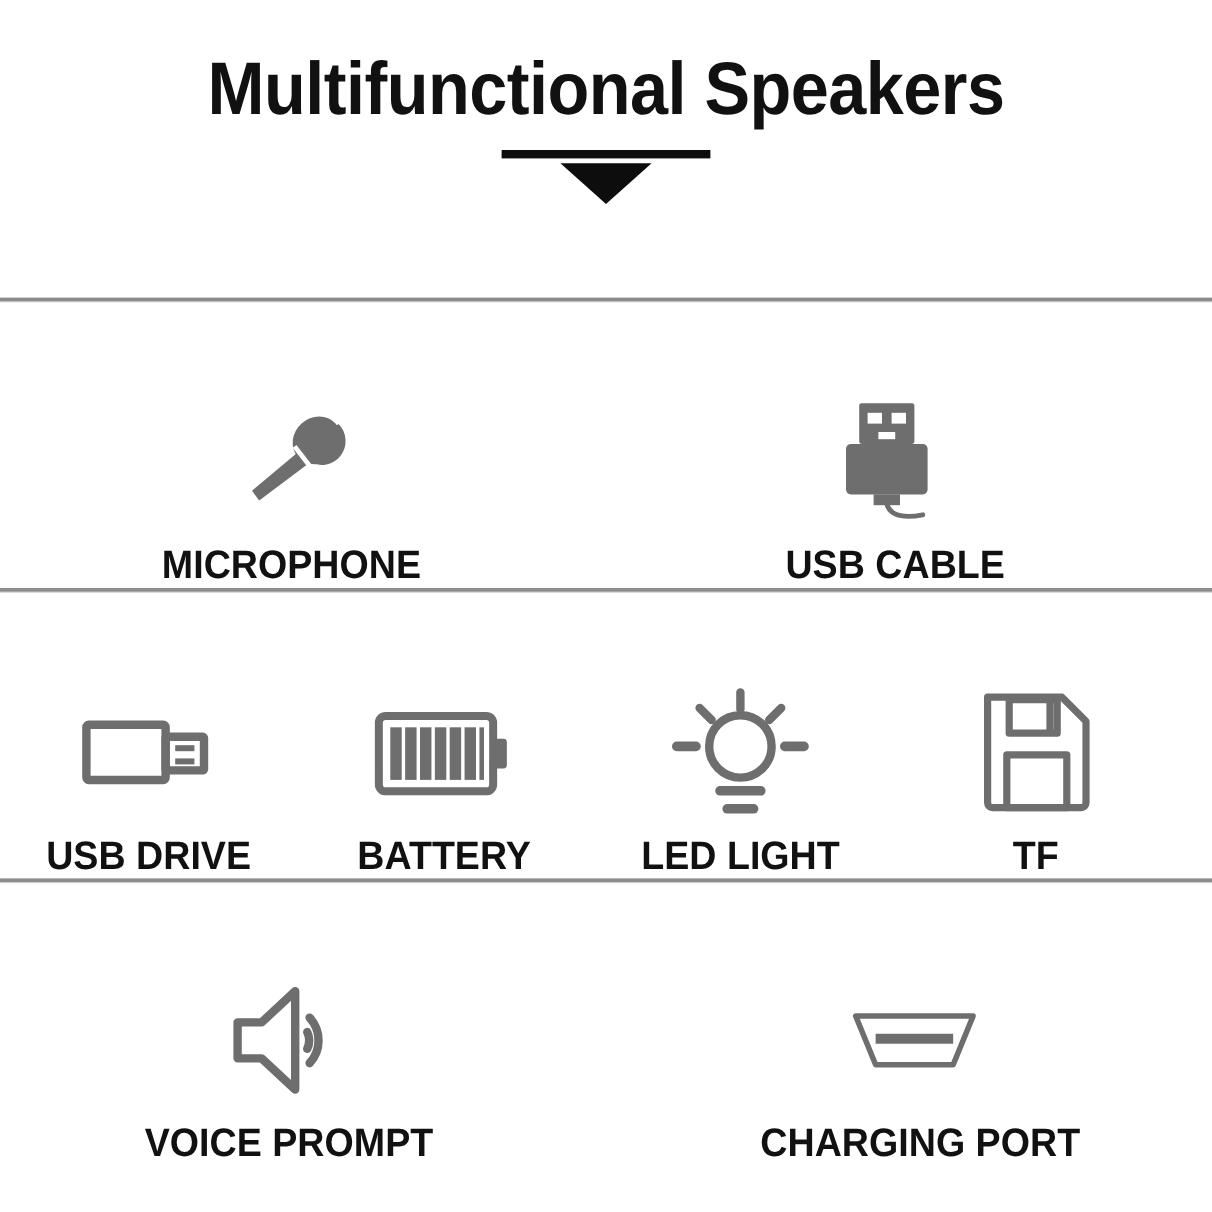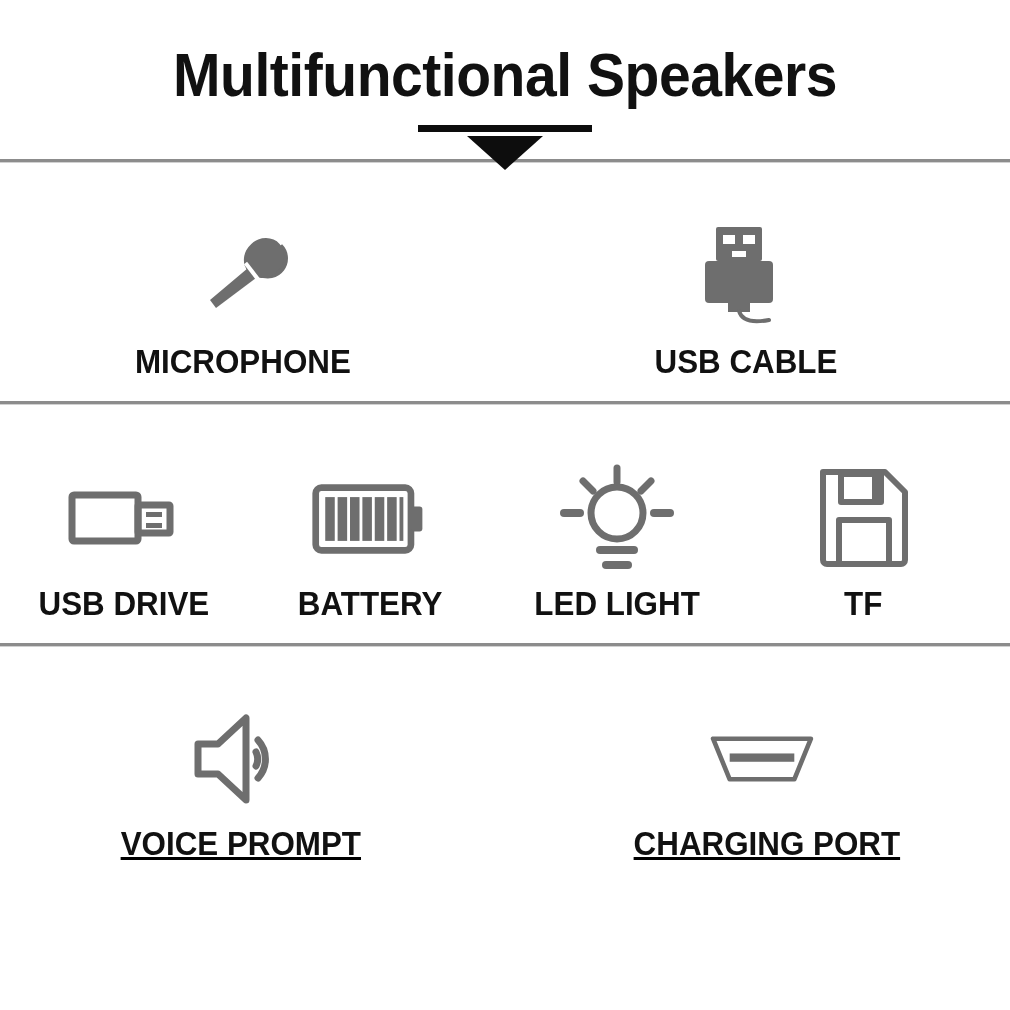--- a/index.html
+++ b/index.html
@@ -11,21 +11,21 @@
     width: 1010px;
     height: 1010px;
     font-family: "Liberation Sans", sans-serif;
     overflow: hidden;
     position: relative;
   }
 
   
   .header {
     width: 1010px;
-    height: 159px;
+    height: 248px;
     position: relative;
     border-radius: 15px;
   }
   .title {
     position: absolute;
     top: 44px;
     left: 0;
     width: 1010px;
     text-align: center;
     font-family: "Liberation Sans Narrow", "Liberation Sans", sans-serif;
@@ -63,23 +63,23 @@
   .divider {
     width: 1010px;
     height: 3px;
     background: #8c8c8c;
     box-shadow: 0 1px 0 rgba(0,0,0,0.18);
   }
   .row {
     display: flex;
     width: 987px;
     height: 239px;
-    align-items: center;
-  }
-  .row.r3 { height: 236px; text-decoration: underline; }
+    align-items: flex-end;
+  }
+  .row.r3 { height: 236px; }
 
   .cell {
     flex: 1 1 0;
     position: relative;
     display: flex;
     flex-direction: column;
     align-items: center;
     justify-content: flex-start;
     padding-top: 34px;
     box-sizing: border-box;

